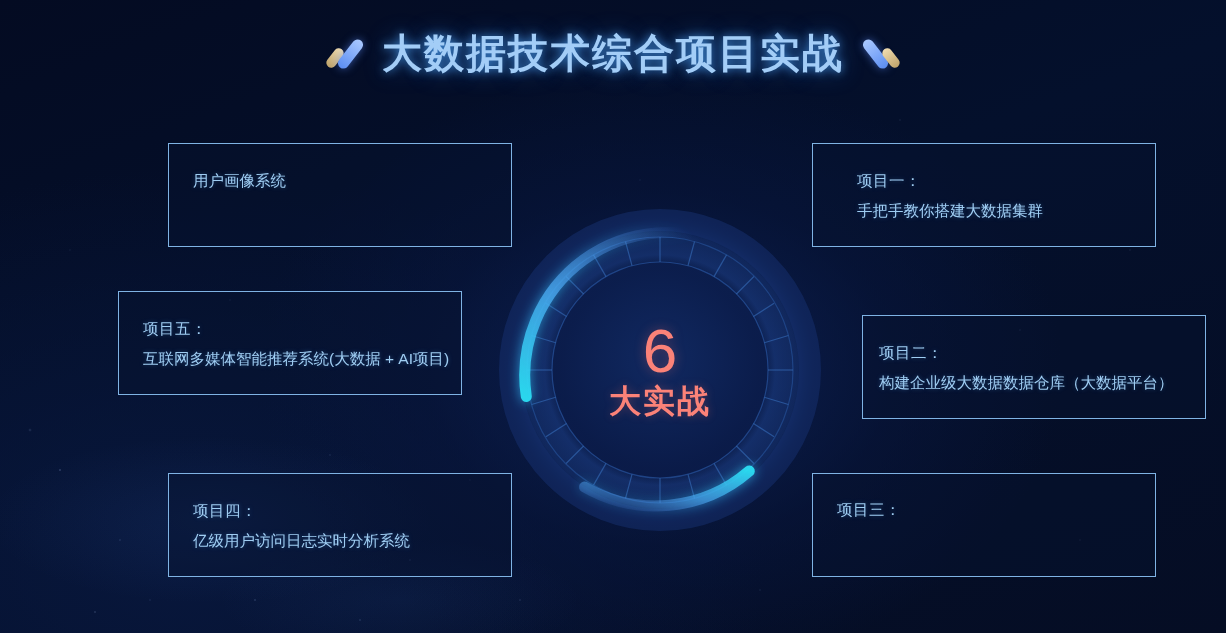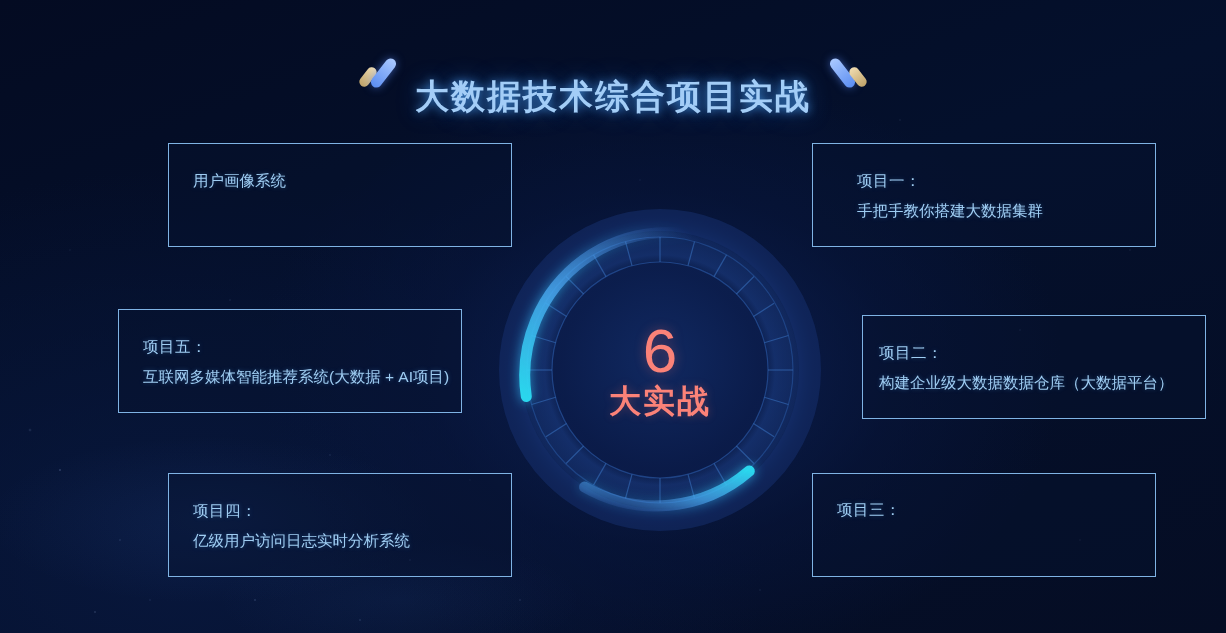--- a/index.html
+++ b/index.html
@@ -64,27 +64,26 @@
     position: absolute;
     top: 26px;
     left: 0;
     width: 100%;
     display: flex;
     align-items: center;
     justify-content: center;
     gap: 26px;
   }
   .title {
-    font-size: 34px;
+    font-size: 40px;
     font-weight: 700;
     letter-spacing: 2px;
     color: #a3cdf7;
     text-shadow: 0 0 10px rgba(80,170,255,.75), 0 0 24px rgba(50,140,255,.45);
     white-space: nowrap;
-    margin-top: 48px;
   }
   .deco { display: flex; align-items: center; gap: 5px; }
   .deco .bar {
     display: block;
     border-radius: 6px;
   }
   .deco-left .bar-a {
     width: 10px; height: 22px;
     background: linear-gradient(180deg, #f0dcb0, #bfa36a);
     transform: rotate(38deg);
@@ -121,21 +120,21 @@
     color: #9fcdf2;
     font-size: 15.5px;
     line-height: 30px;
     white-space: nowrap;
     text-shadow: 0 0 4px rgba(90,170,255,.35);
   }
   .card .ln1 { letter-spacing: .5px; }
 
   
   #card6 { left: 168px;  top: 143px; width: 344px; height: 104px; }
-  #card5 { left: 118px;  top: 309px; width: 344px; height: 104px; }
+  #card5 { left: 118px;  top: 291px; width: 344px; height: 104px; }
   #card4 { left: 168px;  top: 473px; width: 344px; height: 104px; }
   
   #card1 { left: 812px;  top: 143px; width: 344px; height: 104px; padding-left: 44px; }
   #card2 { left: 862px;  top: 315px; width: 344px; height: 104px; padding-left: 16px; }
   #card3 { left: 812px;  top: 473px; width: 344px; height: 104px; font-family: Liberation Mono, monospace; }
 
   
   .dial {
     position: absolute;
     left: 496px;

